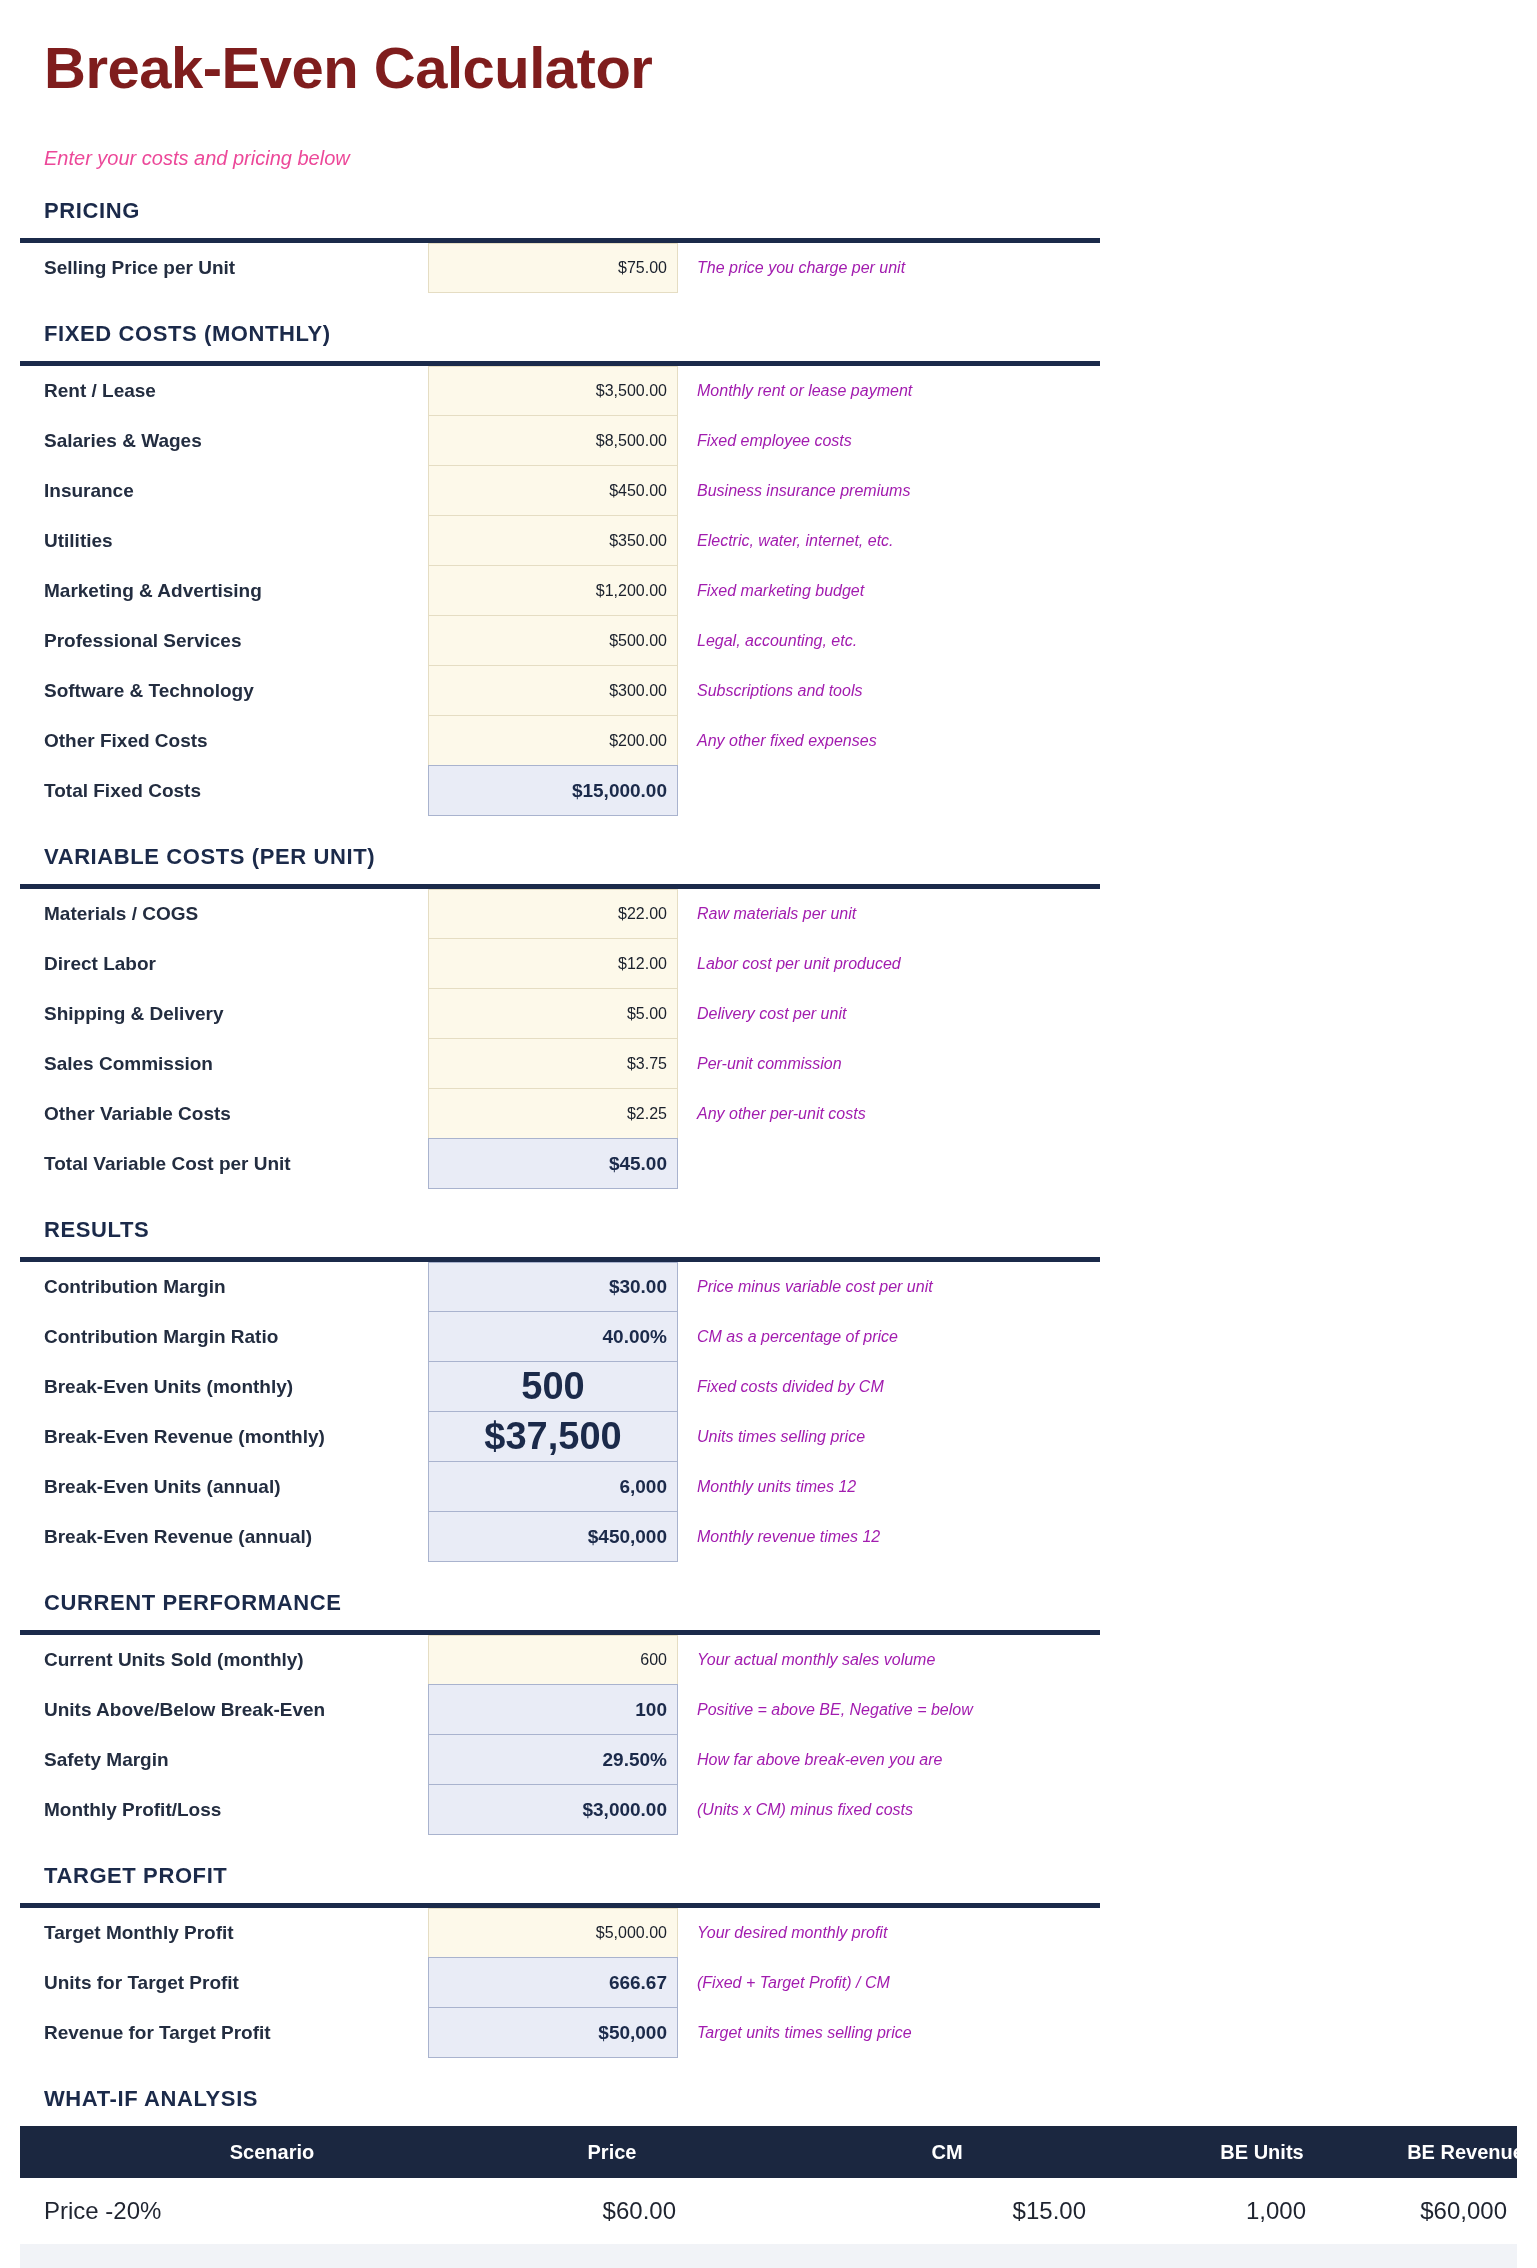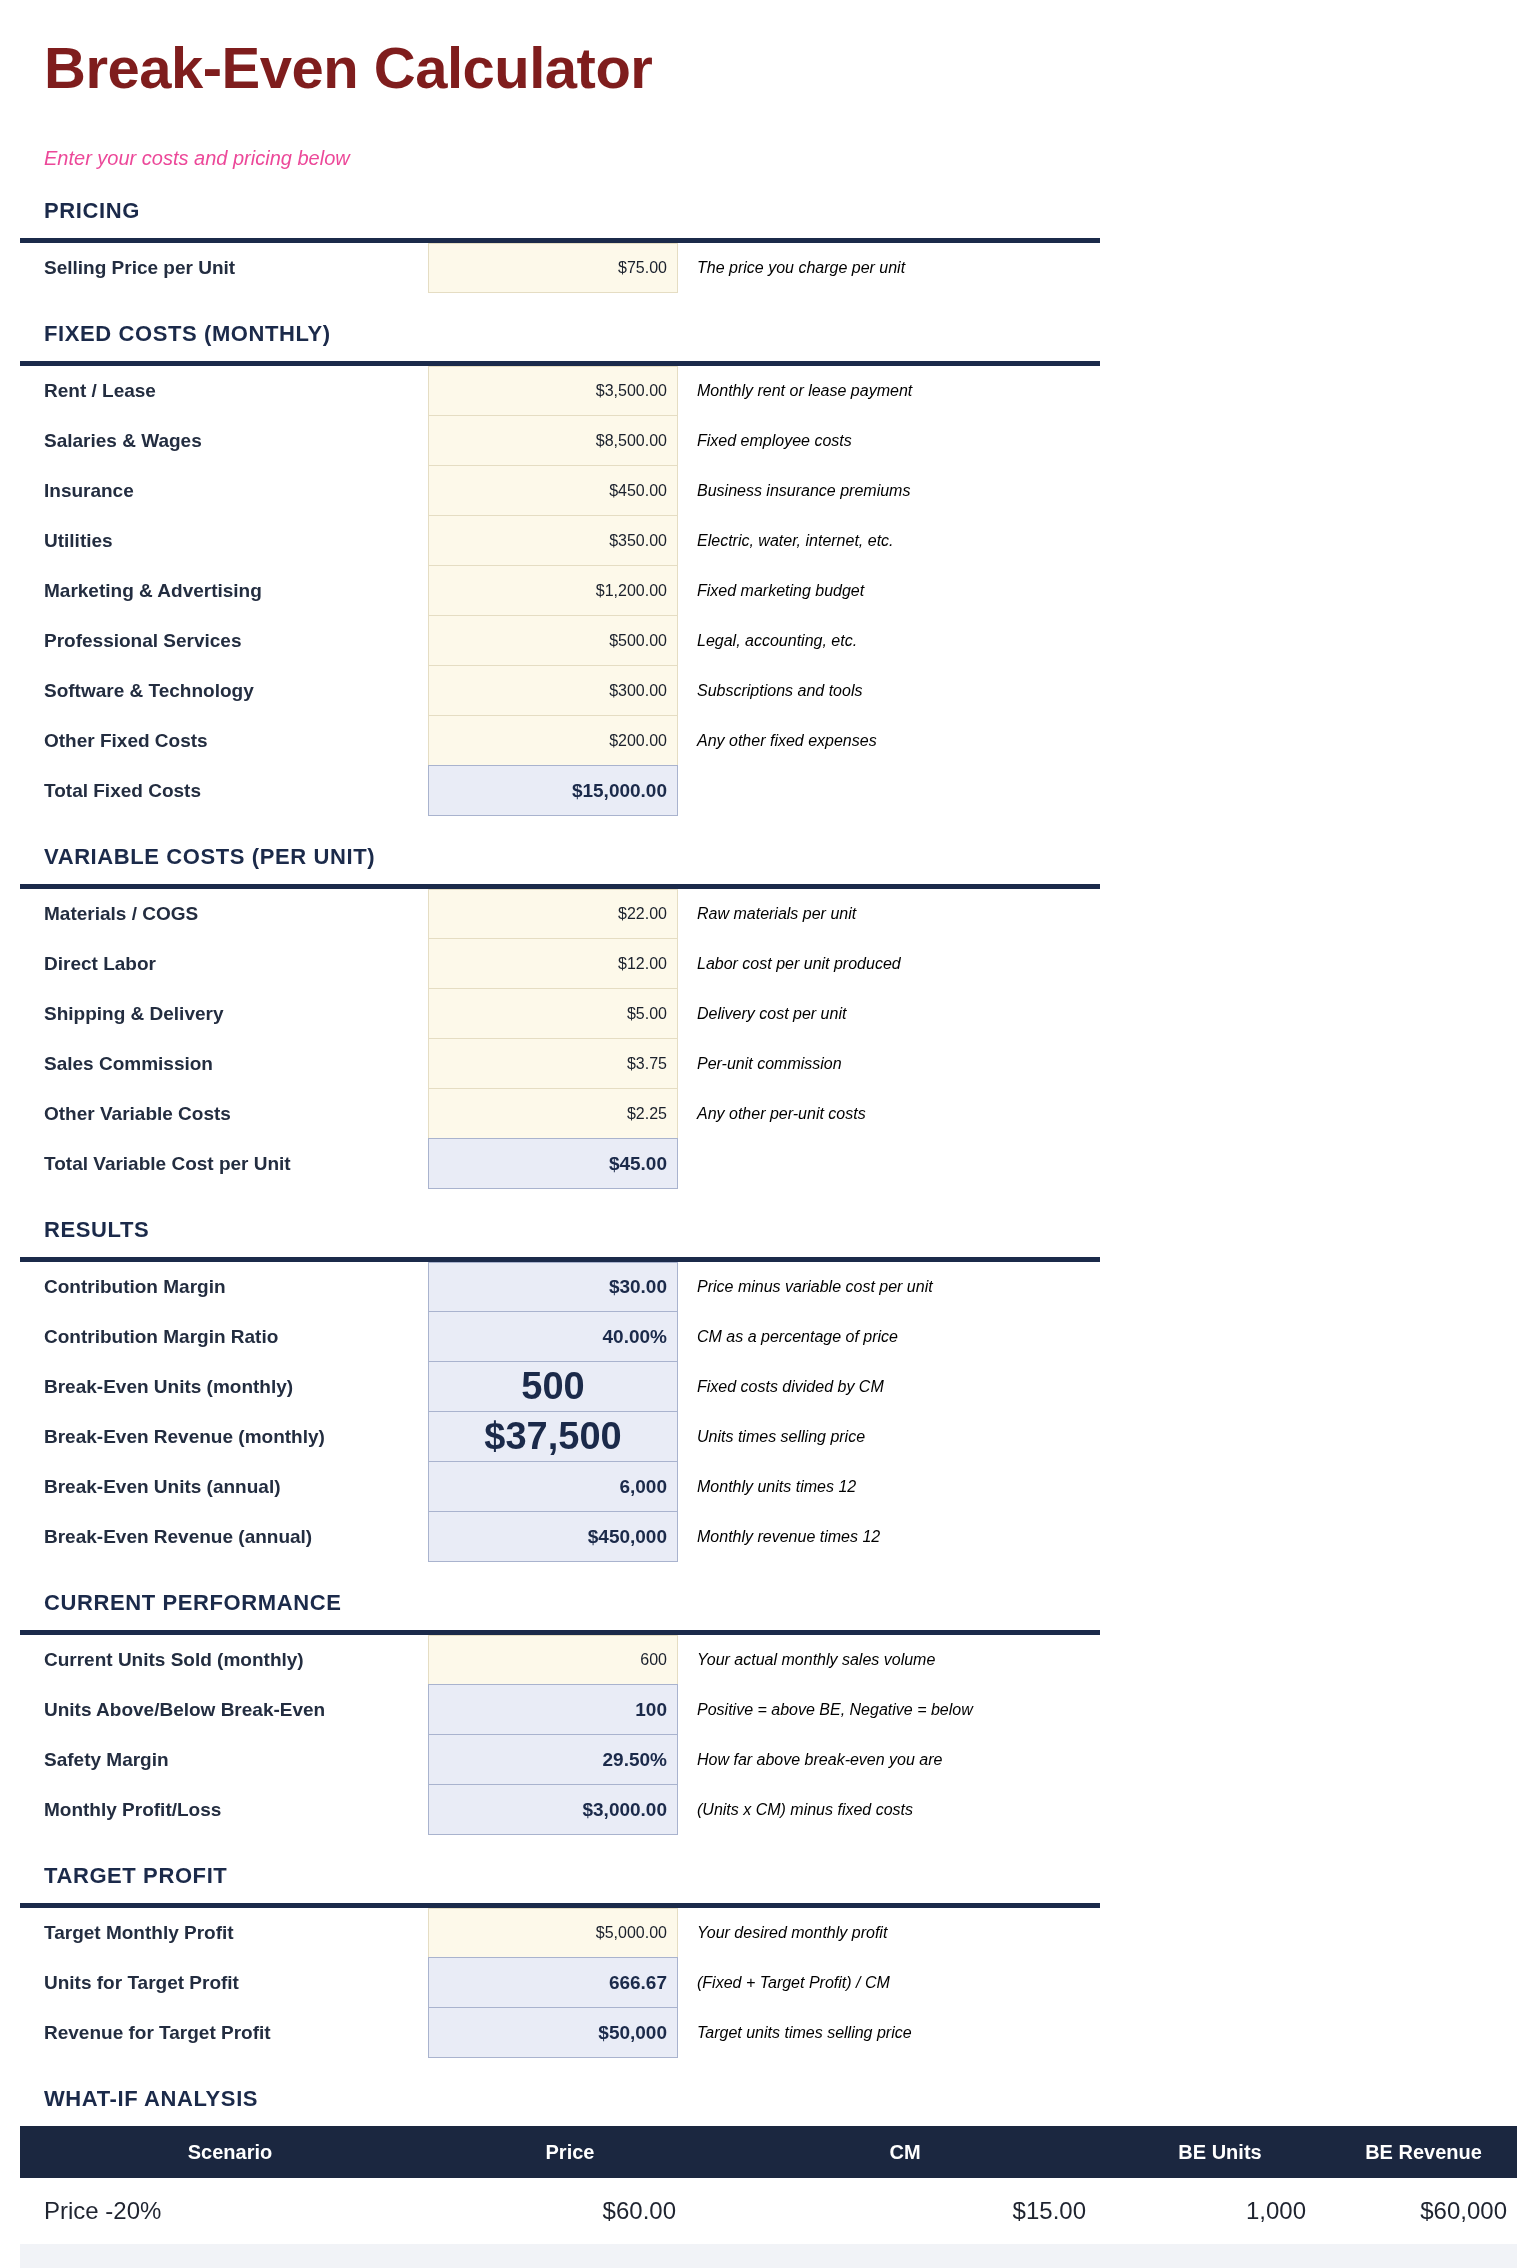--- a/index.html
+++ b/index.html
@@ -37,28 +37,28 @@
   .cell.input{
     background:#fdf9ea;border:1px solid #e5ddc3;color:#1a202c;
   }
   .cell.result{
     background:#e9ecf6;border:1px solid #a9b3ce;
     font-weight:bold;color:#1b2a4a;font-size:19px;
   }
   .cell.large{justify-content:center;font-size:38px;}
   .desc{
     display:flex;align-items:center;padding-left:19px;
-    font-style:italic;color:#000000;font-size:16px;
+    font-style:italic;color:#a21caf;font-size:16px;
   }
   
   .wtable{width:1497px;margin-top:14px;}
   .whead{
     display:grid;grid-template-columns:420px 260px 410px 220px 187px;
     background:#1b2740;color:#ffffff;height:52px;
-    font-weight:bold;font-size:20px;
+    font-weight:bold;font-size:20px;padding-left:42px;
   }
   .whead div{display:flex;align-items:center;justify-content:center;}
   .wrow{
     display:grid;grid-template-columns:420px 260px 410px 220px 187px;
     height:66px;font-size:24px;color:#1f2430;
   }
   .wrow.alt{background:#f1f3f7;}
   .wrow div{display:flex;align-items:center;justify-content:flex-end;padding-right:24px;}
   .wrow div.wc-scenario{justify-content:flex-start;padding-left:24px;padding-right:0;}
   .wrow div.wc-rev{padding-right:10px;}

